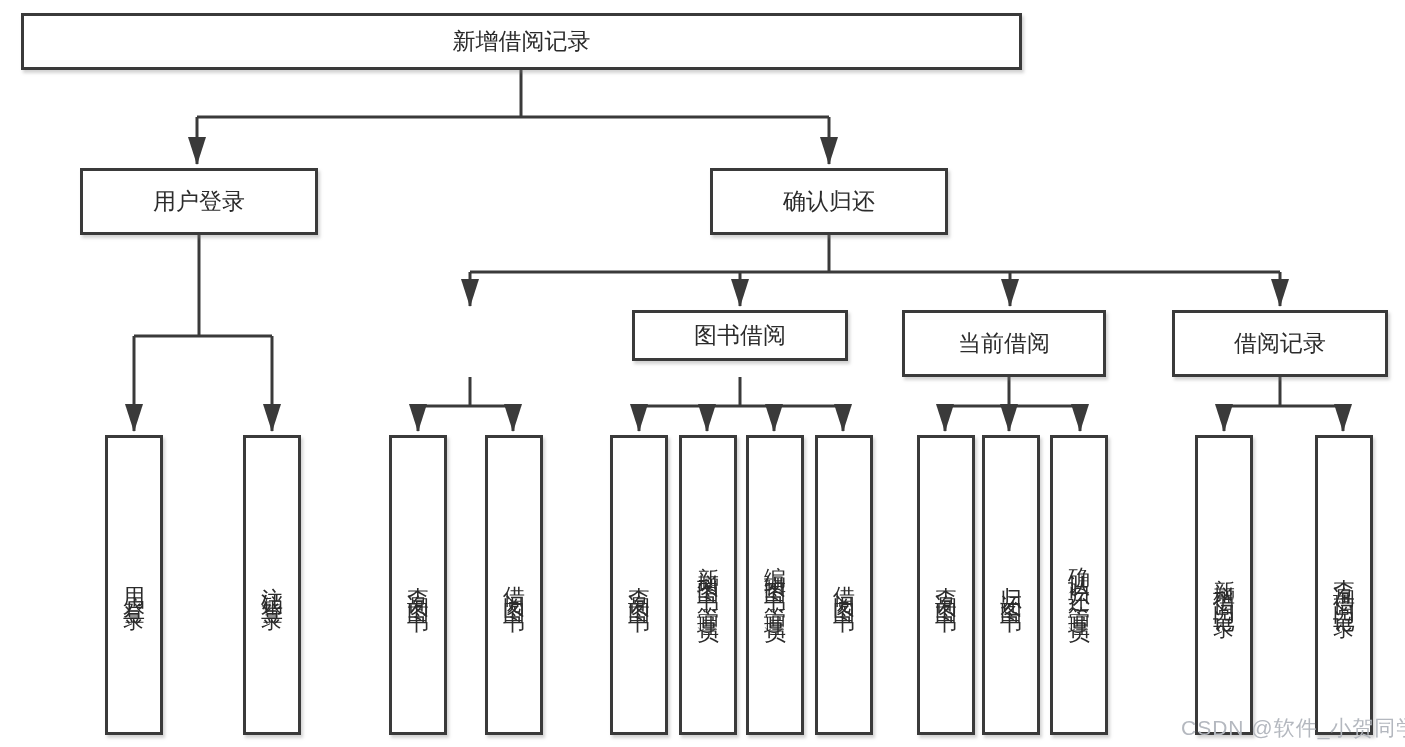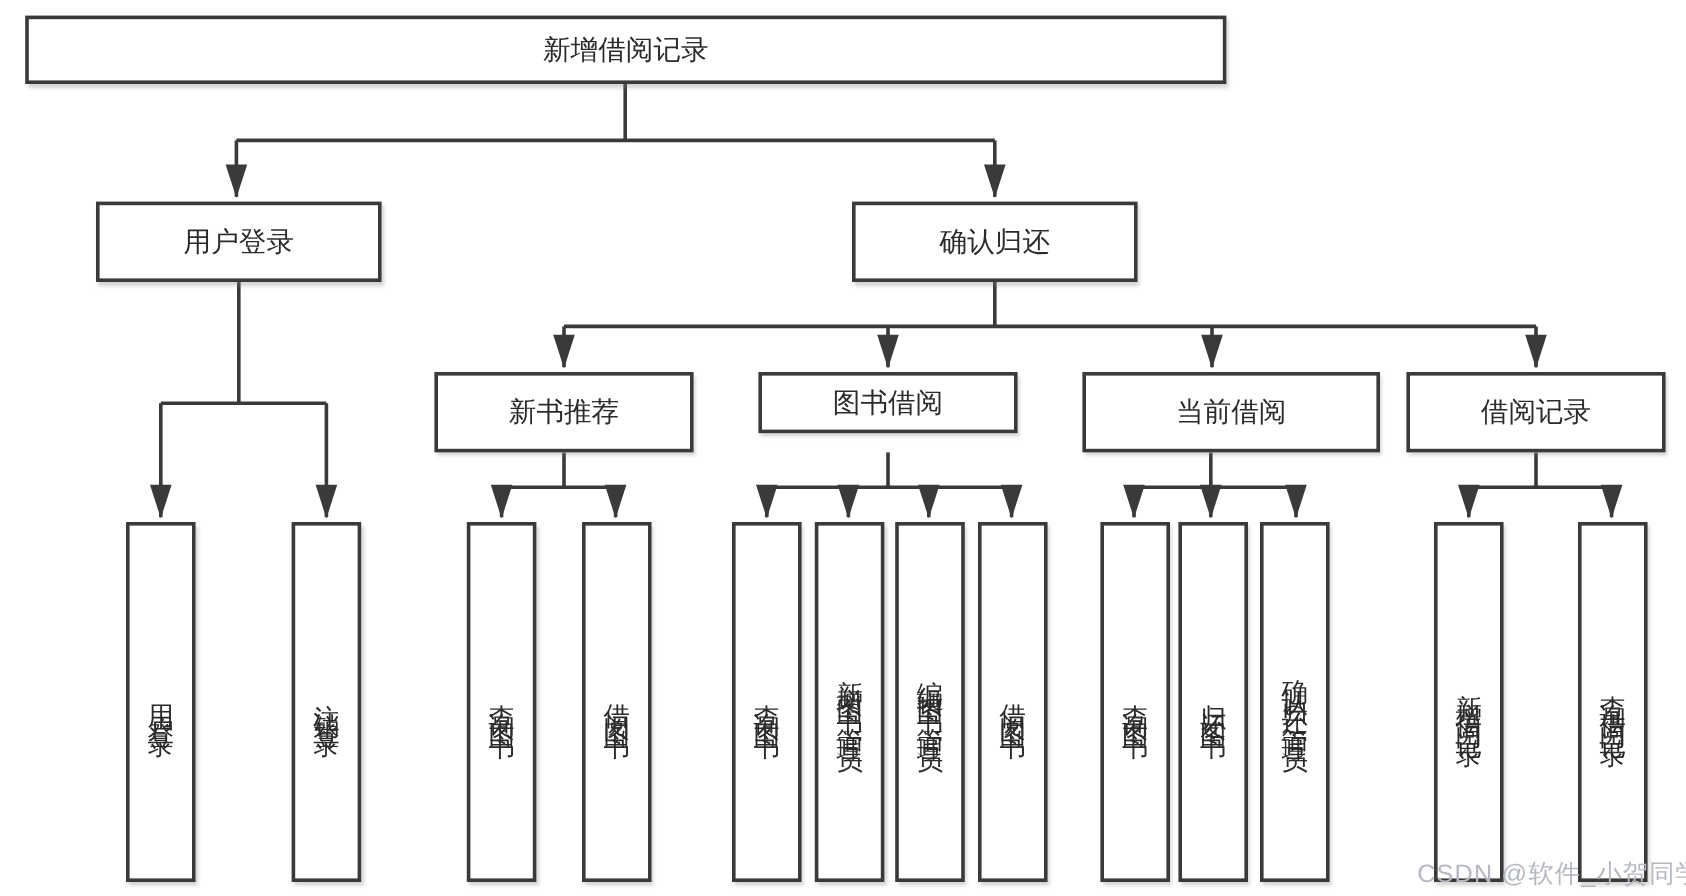--- a/index.html
+++ b/index.html
@@ -93,23 +93,22 @@
       <path d="M1224 406 V431" marker-end="url(#ah)"></path>
       <path d="M1343 406 V431" marker-end="url(#ah)"></path>
     </g>
   </svg>
 
   <div class="node" style="left:21px;top:13px;width:1001px;height:57px">新增借阅记录</div>
 
   <div class="node" style="left:80px;top:168px;width:238px;height:67px">用户登录</div>
   <div class="node" style="left:710px;top:168px;width:238px;height:67px">确认归还</div>
 
-  <div class="node" style="left:362px;top:310px;width:216px;height:67px">新书推荐</div>
   <div class="node" style="left:632px;top:310px;width:216px;height:51px">图书借阅</div>
-  <div class="node" style="left:902px;top:310px;width:248px;height:67px">当前借阅</div>
+  <div class="node" style="left:902px;top:310px;width:204px;height:67px">当前借阅</div>
   <div class="node" style="left:1172px;top:310px;width:216px;height:67px">借阅记录</div>
 
   <div class="node v" style="left:105px;top:435px;width:58px;height:300px">用户登录</div>
   <div class="node v" style="left:243px;top:435px;width:58px;height:300px">注销登录</div>
 
   <div class="node v" style="left:389px;top:435px;width:58px;height:300px">查询图书</div>
   <div class="node v" style="left:485px;top:435px;width:58px;height:300px">借阅图书</div>
 
   <div class="node v" style="left:610px;top:435px;width:58px;height:300px">查询图书</div>
   <div class="node v" style="left:679px;top:435px;width:58px;height:300px">新增图书（管理员）</div>

